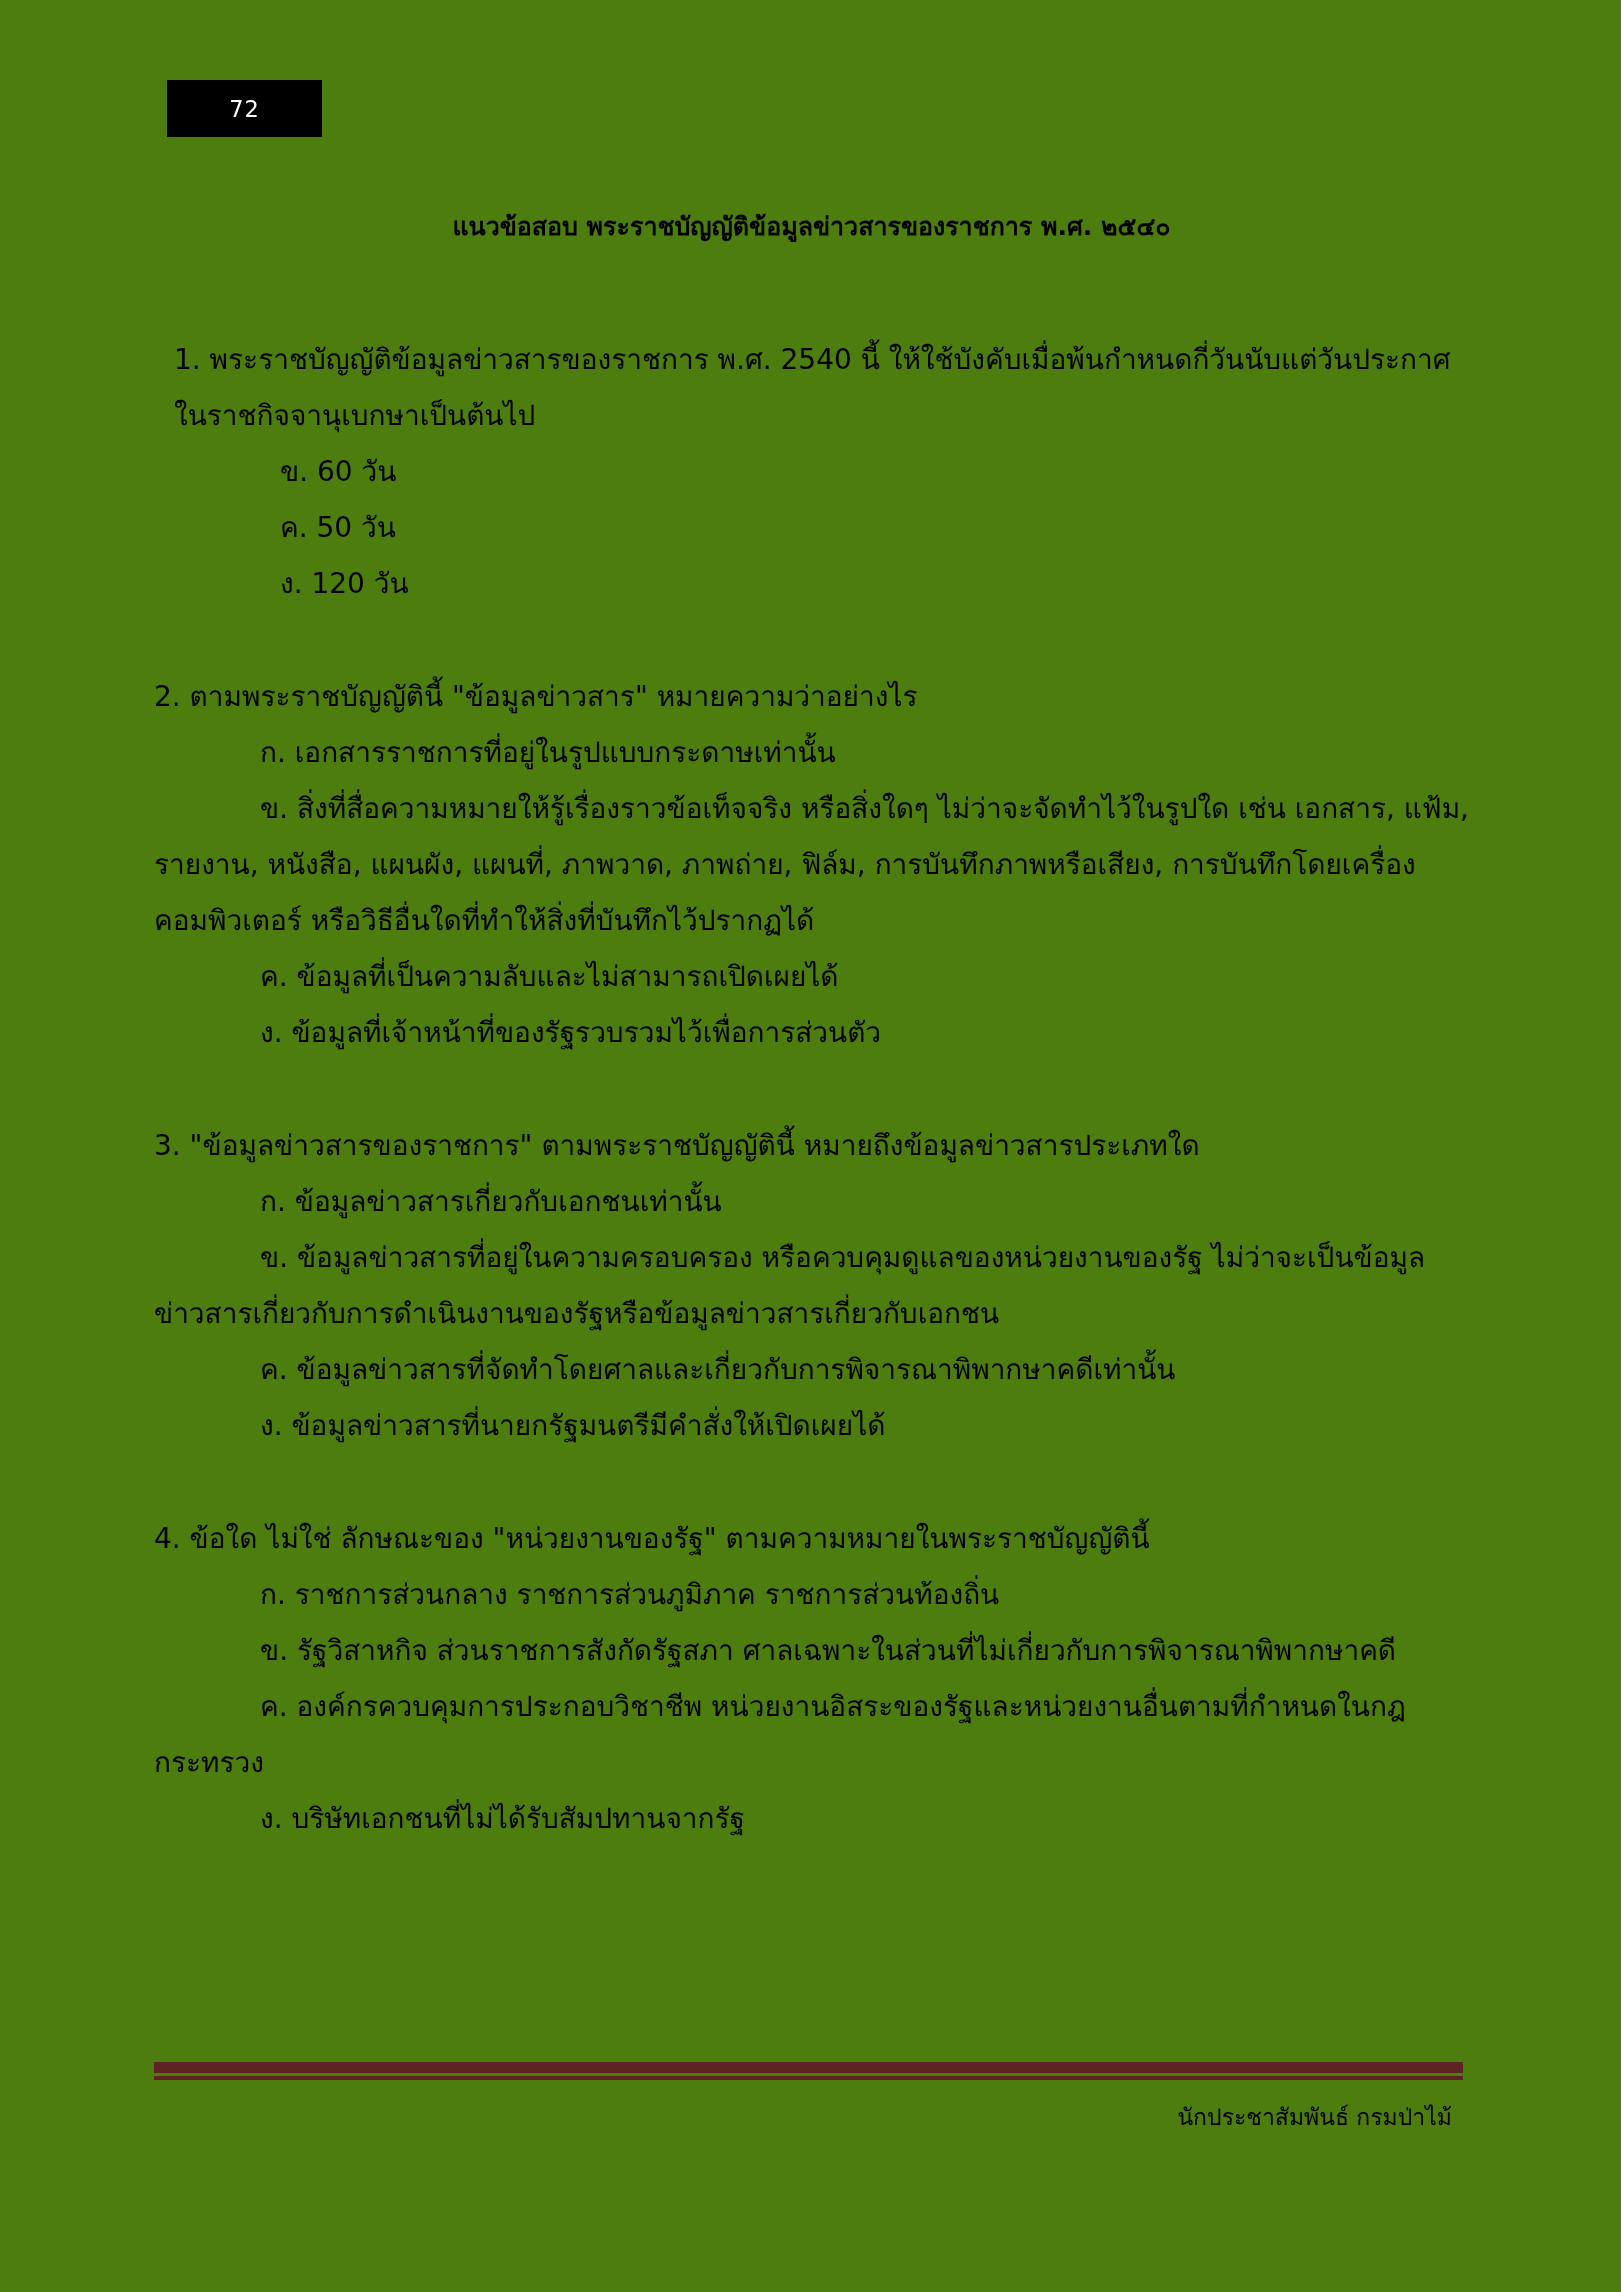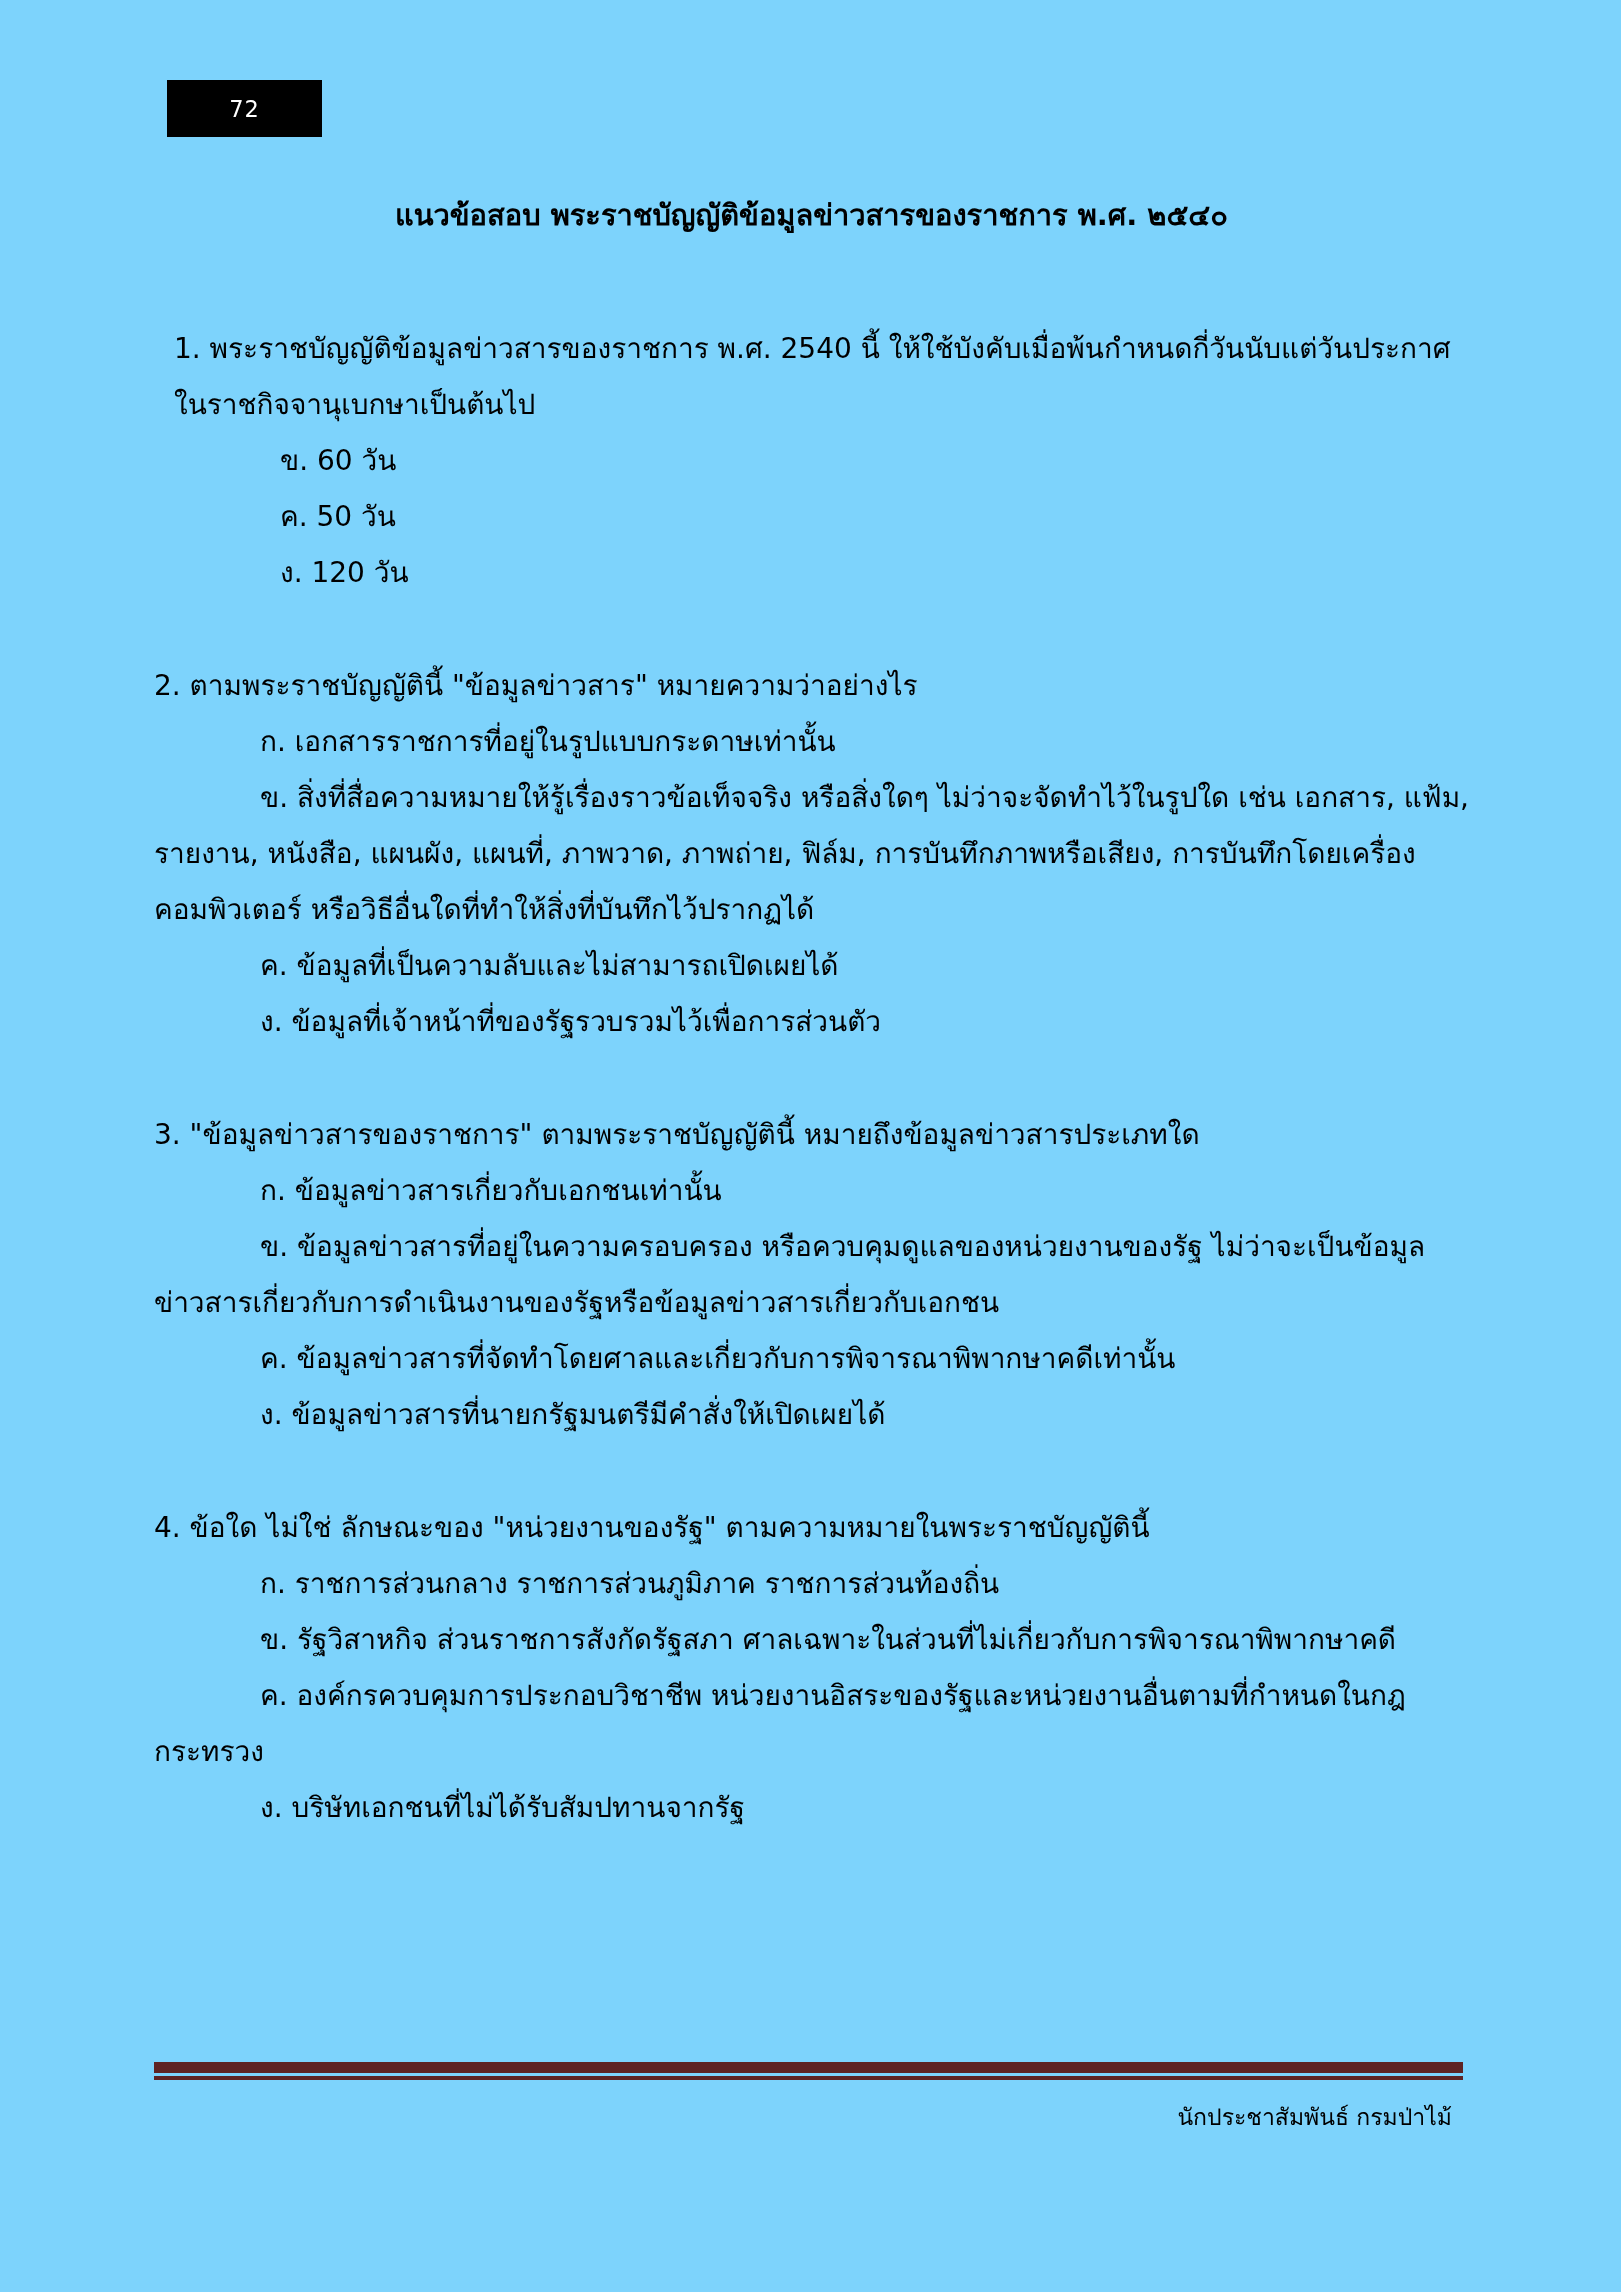--- a/index.html
+++ b/index.html
@@ -11,21 +11,21 @@
     width: 1621px;
     height: 2293px;
     position: relative;
     font-family: "DejaVu Sans", sans-serif;
     color: #000000;
   }
   .page {
     position: relative;
     width: 1621px;
     height: 2293px;
-    background: #7dd3fc;
+    background: #4d7c0f;
     overflow: hidden;
   }
   .page-number {
     position: absolute;
     left: 167px;
     top: 80px;
     width: 155px;
     height: 57px;
     background: #000000;
     color: #ffffff;
@@ -35,23 +35,23 @@
     font-size: 22.5px;
     letter-spacing: 1px;
   }
   .content {
     position: absolute;
     left: 154px;
     top: 190px;
     width: 1315px;
   }
   .title {
-    margin: 0;
+    margin: 11px;
     text-align: center;
-    font-size: 29px;
+    font-size: 25px;
     font-weight: bold;
     line-height: 51px;
   }
   .question {
     margin-top: 57px;
   }
   .question p {
     margin: 0;
     font-size: 28px;
     line-height: 56px;

